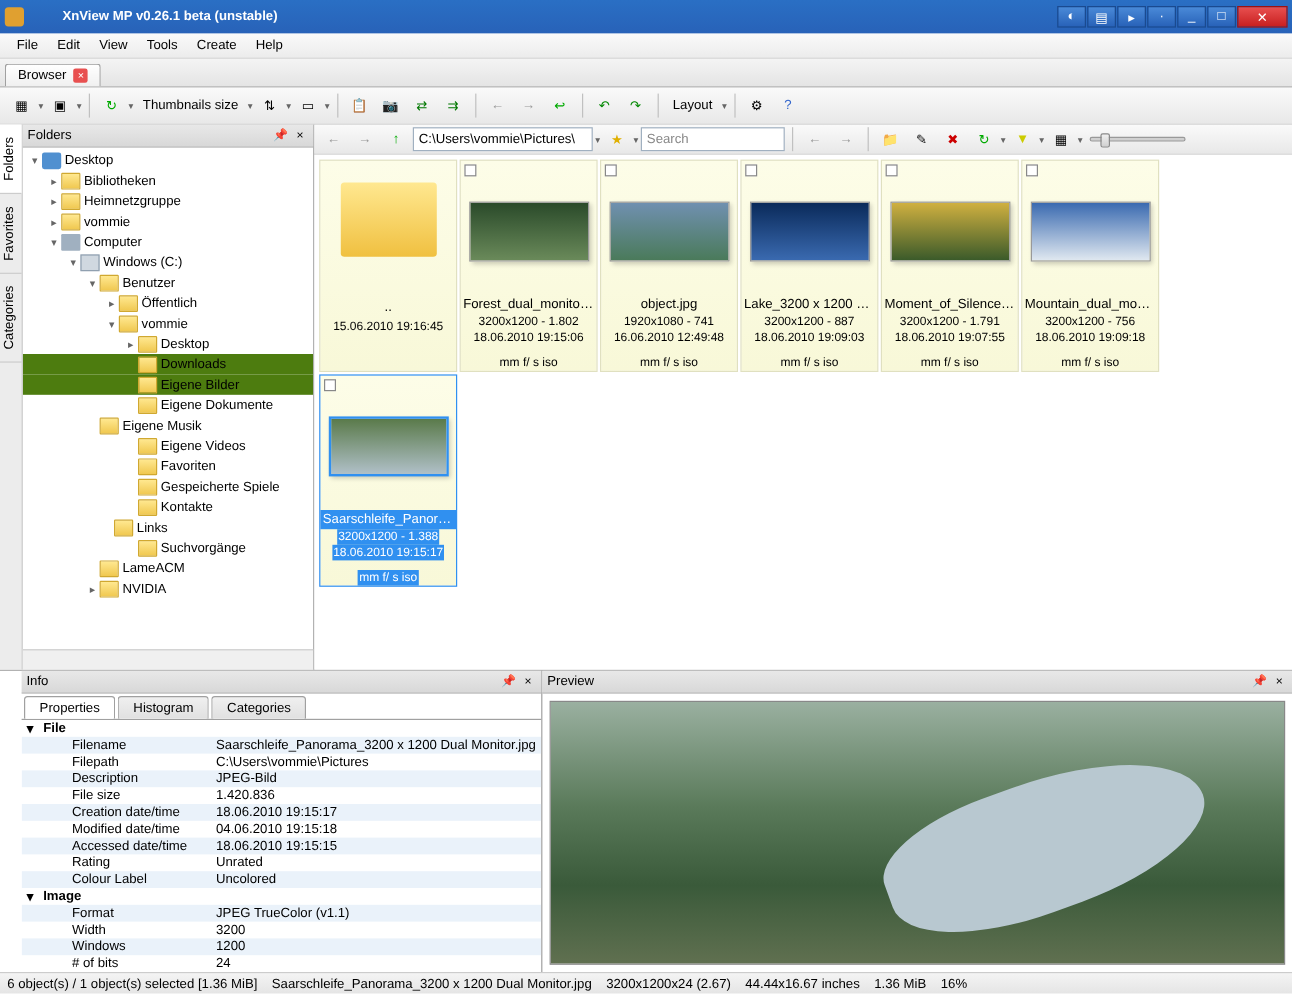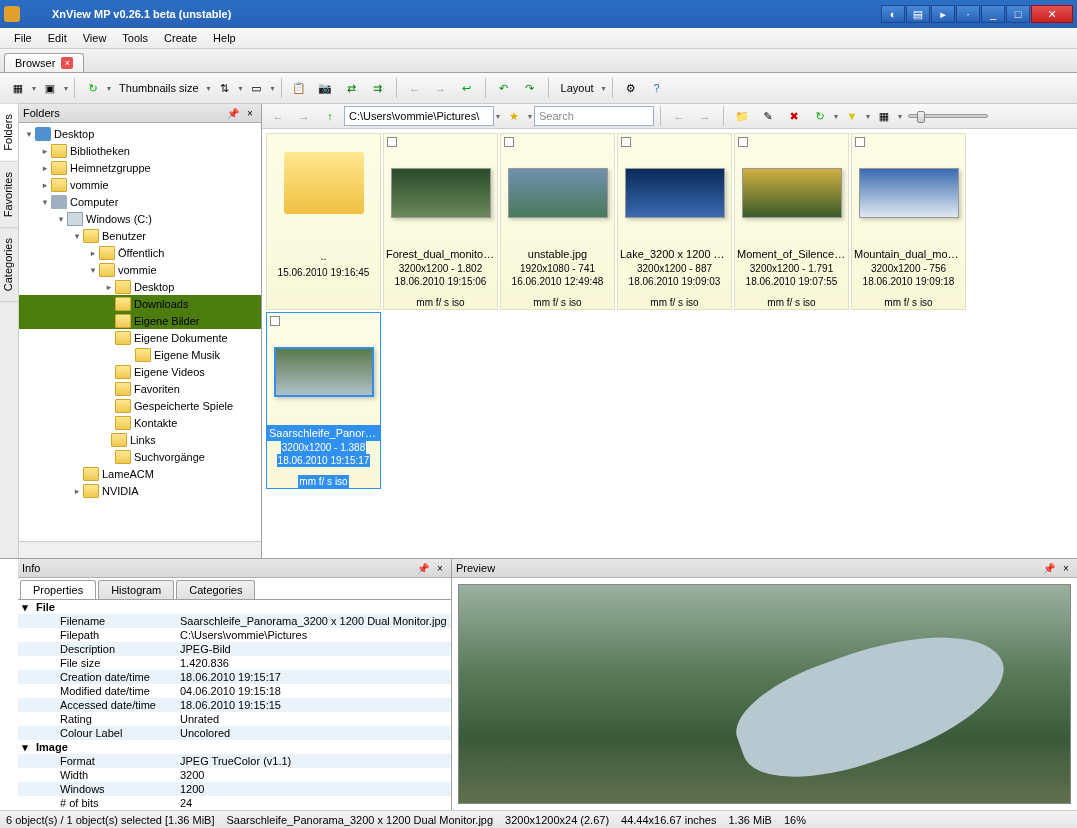--- a/index.html
+++ b/index.html
@@ -223,21 +223,21 @@
         <div class="tree-node sel" style="padding-left: 84px;">
           <span class="tree-toggle"></span>
           <span class="tree-icon folder-icon"></span>
           <span>Eigene Bilder</span>
         </div>
         <div class="tree-node" style="padding-left: 84px;">
           <span class="tree-toggle"></span>
           <span class="tree-icon folder-icon"></span>
           <span>Eigene Dokumente</span>
         </div>
-        <div class="tree-node" style="padding-left: 84px; margin-left: 20px;">
+        <div class="tree-node" style="padding-left: 52px;">
           <span class="tree-toggle"></span>
           <span class="tree-icon folder-icon"></span>
           <span>Eigene Musik</span>
         </div>
         <div class="tree-node" style="padding-left: 84px;">
           <span class="tree-toggle"></span>
           <span class="tree-icon folder-icon"></span>
           <span>Eigene Videos</span>
         </div>
         <div class="tree-node" style="padding-left: 84px;">
@@ -248,21 +248,21 @@
         <div class="tree-node" style="padding-left: 84px;">
           <span class="tree-toggle"></span>
           <span class="tree-icon folder-icon"></span>
           <span>Gespeicherte Spiele</span>
         </div>
         <div class="tree-node" style="padding-left: 84px;">
           <span class="tree-toggle"></span>
           <span class="tree-icon folder-icon"></span>
           <span>Kontakte</span>
         </div>
-        <div class="tree-node" style="padding-left: 80px;">
+        <div class="tree-node" style="padding-left: 64px;">
           <span class="tree-toggle"></span>
           <span class="tree-icon folder-icon"></span>
           <span>Links</span>
         </div>
         <div class="tree-node" style="padding-left: 84px;">
           <span class="tree-toggle"></span>
           <span class="tree-icon folder-icon"></span>
           <span>Suchvorgänge</span>
         </div>
         <div class="tree-node" style="padding-left: 52px;">
@@ -319,21 +319,21 @@
             <div class="chk"></div>
             <div class="thumb-img img-forest"></div>
             <div class="thumb-name">Forest_dual_monitor_...</div>
             <div class="thumb-meta">3200x1200 - 1.802</div>
             <div class="thumb-meta">18.06.2010 19:15:06</div>
             <div class="thumb-meta" style="margin-top:8px">mm f/ s iso</div>
           </div>
           <div class="thumb-cell">
             <div class="chk"></div>
             <div class="thumb-img img-cliff"></div>
-            <div class="thumb-name">unstable.jpg</div>
+            <div class="thumb-name">object.jpg</div>
             <div class="thumb-meta">1920x1080 - 741</div>
             <div class="thumb-meta">16.06.2010 12:49:48</div>
             <div class="thumb-meta" style="margin-top:8px">mm f/ s iso</div>
           </div>
           <div class="thumb-cell">
             <div class="chk"></div>
             <div class="thumb-img img-lake"></div>
             <div class="thumb-name">Lake_3200 x 1200 Du...</div>
             <div class="thumb-meta">3200x1200 - 887</div>
             <div class="thumb-meta">18.06.2010 19:09:03</div>

